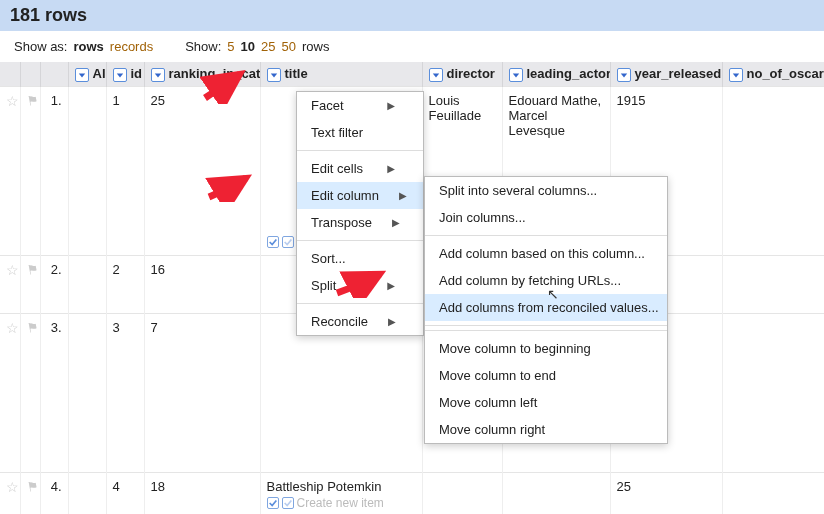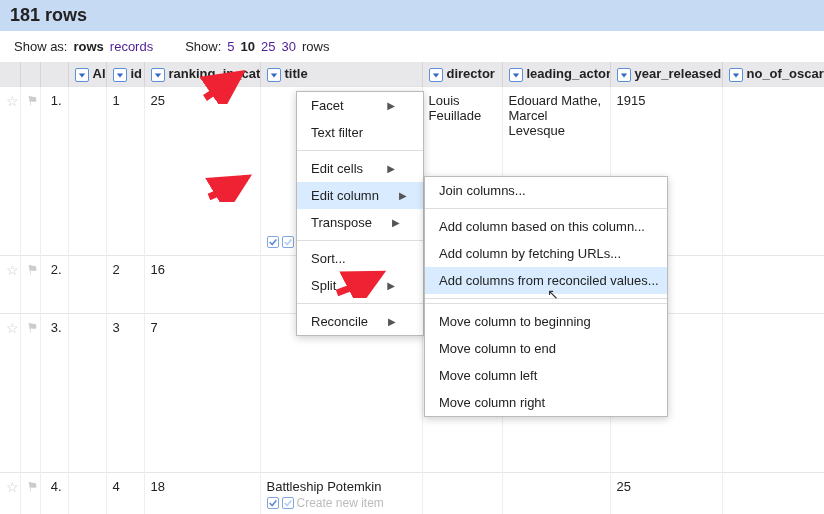--- a/index.html
+++ b/index.html
@@ -1,21 +1,21 @@
 <!DOCTYPE html>
 <html><head>
 <meta charset="utf-8">
 <style>
   * { box-sizing: border-box; margin: 0; padding: 0; }
   body { font-family: Arial, Helvetica, sans-serif; font-size: 13px; color: #222; background: #fff; width: 824px; }
   .header-bar { background: #c7daf3; padding: 5px 10px; font-size: 18px; font-weight: bold; }
   .show-bar { padding: 8px 14px; font-size: 13px; display: flex; align-items: center; gap: 6px; }
   .show-bar .label { }
   .show-bar .bold { font-weight: bold; }
-  .show-bar .link { color: #4c1d95; cursor: pointer; }
+  .show-bar .link { color: #a16207; cursor: pointer; }
   .show-bar .gap { width: 20px; display: inline-block; }
 
   .table-wrap { position: relative; }
   table { border-collapse: collapse; width: 100%; table-layout: fixed; }
   thead tr { background: #e8e8eb; }
   th { text-align: left; padding: 4px 6px; border-right: 1px solid #d5d5d8; font-weight: bold; font-size: 13px; overflow: hidden; white-space: nowrap; }
   td { padding: 6px 6px; border-right: 1px solid #eee; vertical-align: top; font-size: 13px; }
   tbody tr { border-top: 1px solid #e5e5e5; }
 
   .col-star { width: 20px; }
@@ -64,21 +64,21 @@
 
 <div class="show-bar">
   <span class="label">Show as:</span>
   <span class="bold">rows</span>
   <span class="link">records</span>
   <span class="gap"></span>
   <span class="label">Show:</span>
   <span class="link">5</span>
   <span class="bold">10</span>
   <span class="link">25</span>
-  <span class="link">30</span>
+  <span class="link">50</span>
   <span class="label">rows</span>
 </div>
 
 <div class="table-wrap">
 <table>
   <colgroup>
     <col class="col-star">
         <col class="col-flag">
         <col class="col-idx">
     <col class="col-all">
@@ -256,20 +256,23 @@
         <span class="menu-arrow">▶</span>
       </div>
   <div class="menu-sep"></div>
   <div class="menu-item">
         <span>Reconcile</span>
         <span class="menu-arrow">▶</span>
       </div>
 </div>
 
 <div class="menu menu2">
+  <div class="menu-item">
+        <span>Split into several columns...</span>
+      </div>
   <div class="menu-item">
         <span>Join columns...</span>
       </div>
   <div class="menu-sep"></div>
   <div class="menu-item">
         <span>Add column based on this column...</span>
       </div>
   <div class="menu-item">
         <span>Add column by fetching URLs...</span>
       </div>

